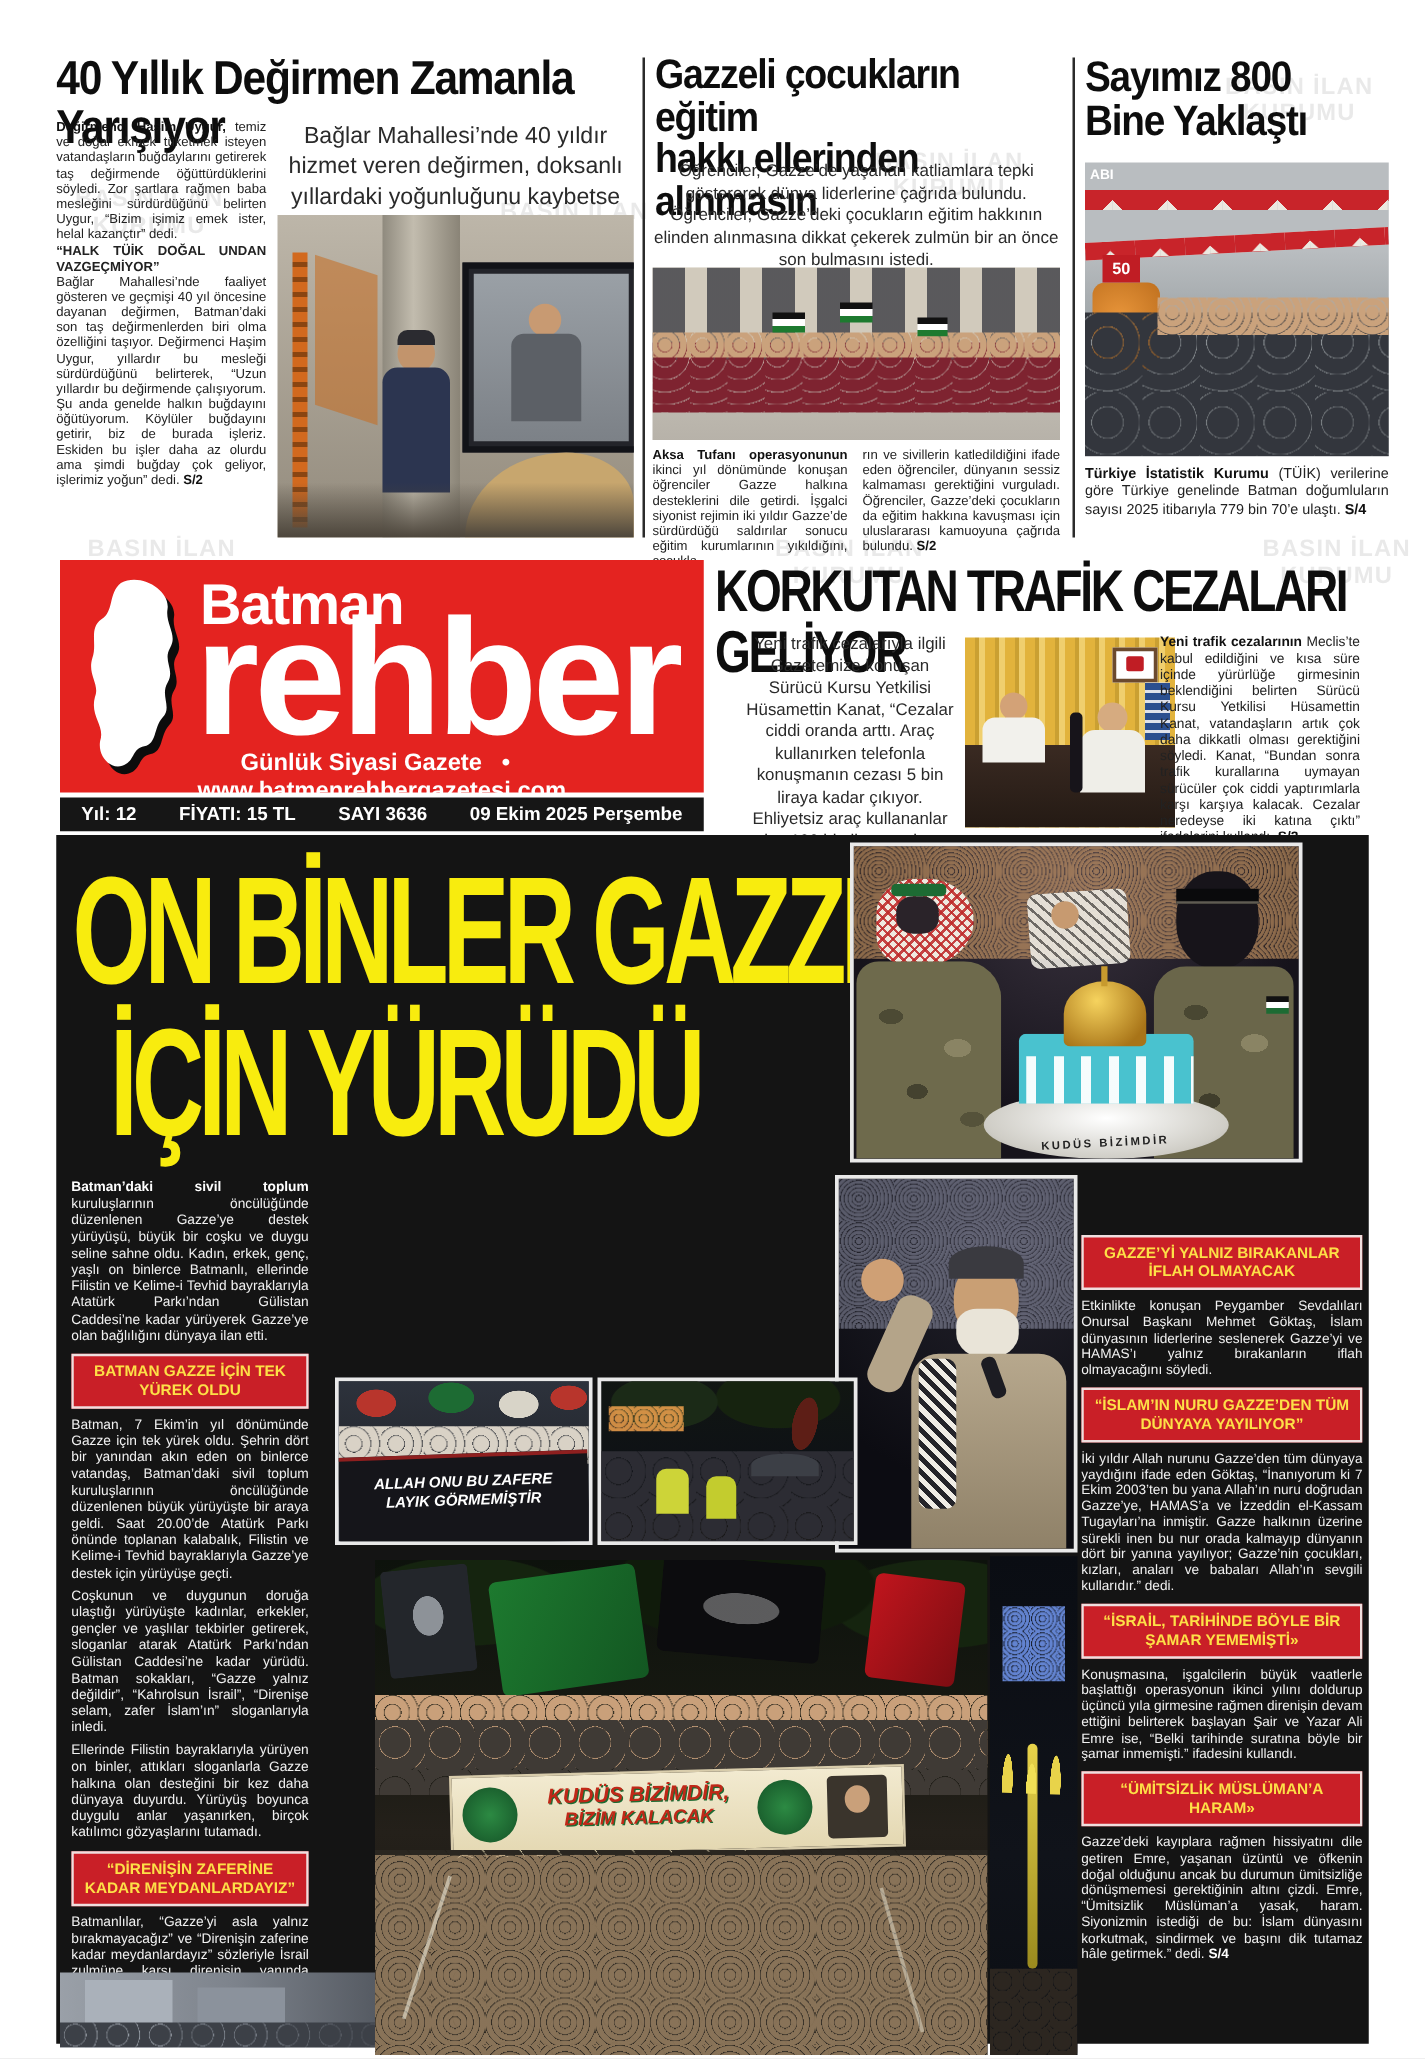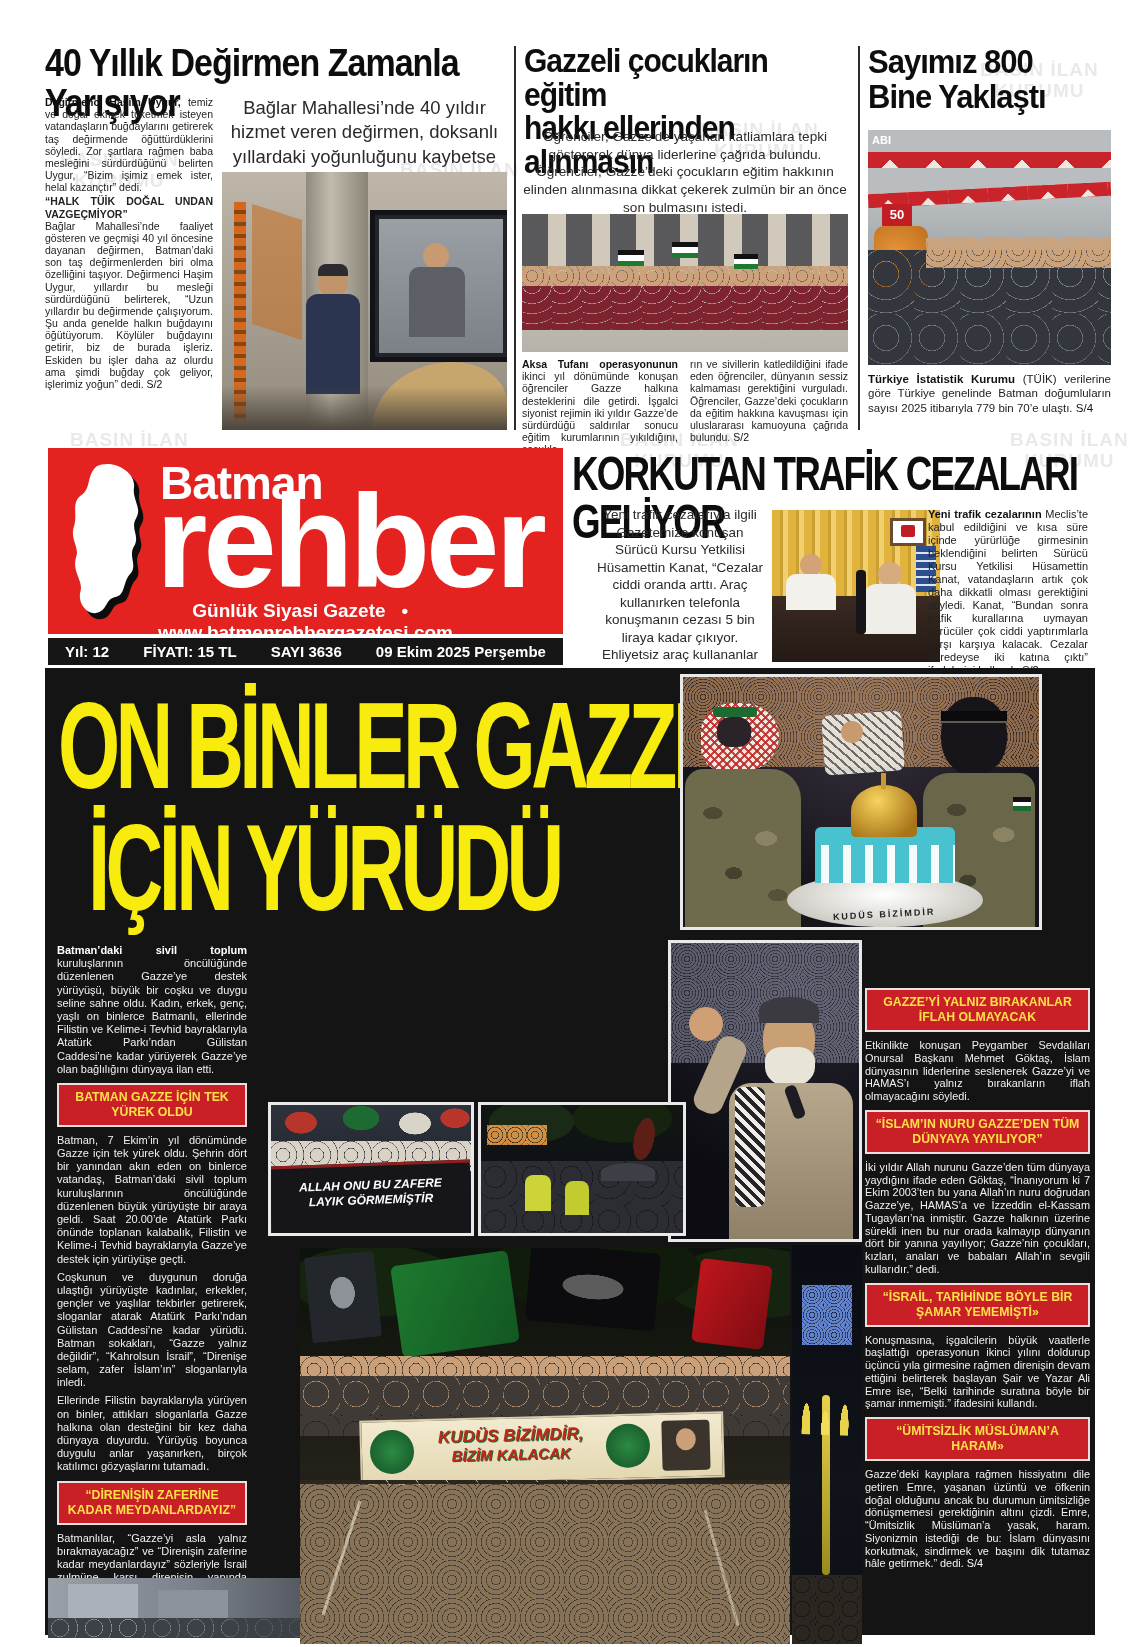--- a/index.html
+++ b/index.html
@@ -28,21 +28,21 @@
   .infobar{position:absolute;background:#161616;color:#fff;font-weight:700;font-size:15px;
            display:flex;align-items:center;justify-content:space-around;}
   
   .blackbox{position:absolute;background:#141414;}
   .yellow-hl{position:absolute;color:#f8ec0e;font-weight:700;white-space:nowrap;line-height:1;}
   .w-col{font-size:11px;line-height:1.2;color:#f1f1f1;text-align:justify;}
   .w-col b{color:#fff;}
   .redbox{background:#c91f27;border:2px solid #efdede;color:#fde047;font-weight:700;text-align:center;
           font-size:12.3px;line-height:1.22;padding:5px 3px;margin:7px 0;}
   .intro-big{position:absolute;color:#fdfdfd;font-weight:700;text-align:center;font-size:23.5px;line-height:1.38;}
-  .pg{font-weight:400;}
+  .pg{font-weight:700;}
   .border-ph{border:3px solid #e9e9e9;}
 </style>
 </head>
 <body>
 
 <div class="page">
 
   <div class="wm" style="left:60px;top:150px;"><span>BASIN İLAN</span><br><span>KURUMU</span></div>
   <div class="wm" style="left:400px;top:160px;"><span>BASIN İLAN</span><br><span>KURUMU</span></div>
   <div class="wm" style="left:700px;top:120px;"><span>BASIN İLAN</span><br><span>KURUMU</span></div>

